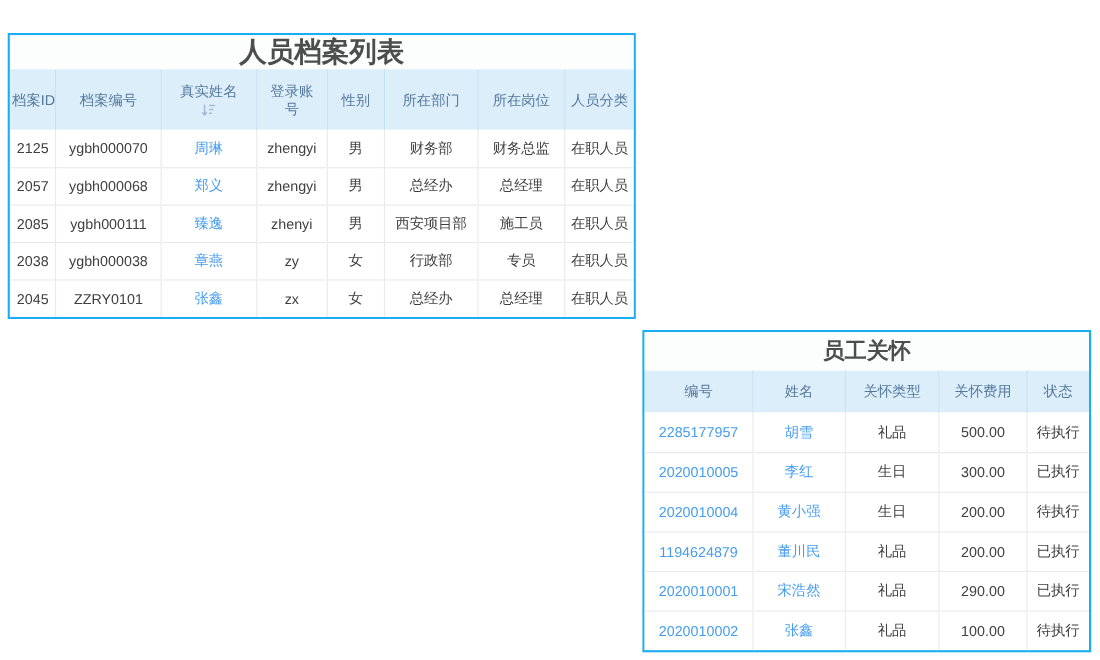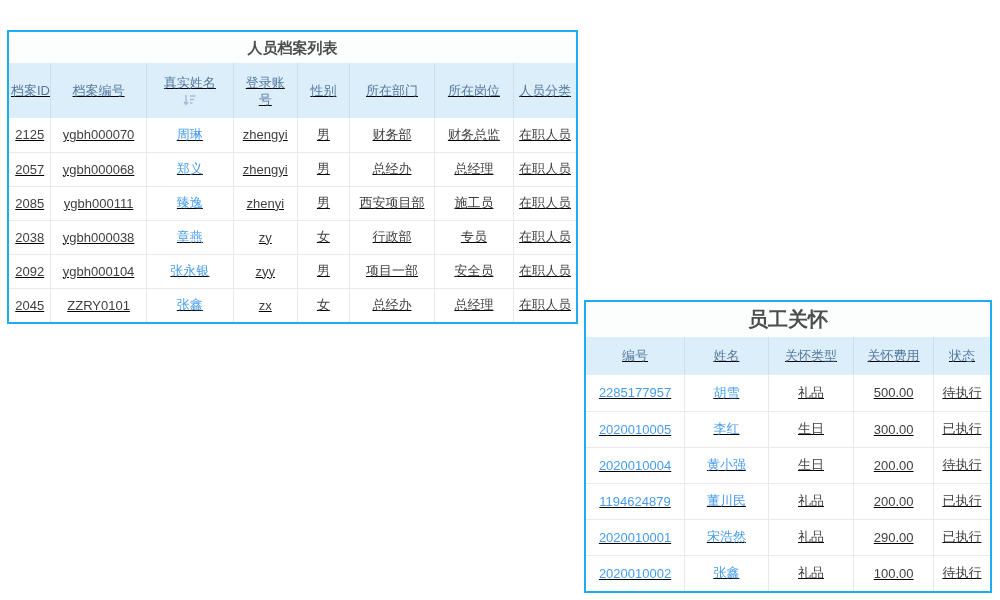--- a/index.html
+++ b/index.html
@@ -13,23 +13,23 @@
     --grid-line:#e9e9e9;
     --title-bg:#fcfefe;
   }
   *{margin:0;padding:0;box-sizing:border-box;}
   html,body{width:1000px;height:600px;background:#fff;font-family:"Liberation Sans",sans-serif;overflow:hidden;}
   .stage{position:relative;width:1000px;height:600px;background:#fff;}
   .card{position:absolute;border:2px solid var(--accent-border);background:#fff;}
   .card-personnel{left:7px;top:30px;width:571px;}
   .card-care{left:584px;top:300px;width:408px;}
   .card-title{width:100%;text-align:center;font-weight:bold;color:var(--title-color);background:var(--title-bg);}
-  .card-personnel .card-title{height:31px;line-height:31px;font-size:15px;}
+  .card-personnel .card-title{height:31px;line-height:31px;font-size:25px;}
   .card-care .card-title{height:35px;line-height:35px;font-size:20px;}
-  table.grid{width:100%;border-collapse:collapse;table-layout:fixed;text-decoration:underline;}
+  table.grid{width:100%;border-collapse:collapse;table-layout:fixed;}
   table.grid th{
     background:var(--header-bg);color:var(--header-text);font-weight:400;font-size:13px;
     text-align:center;vertical-align:middle;padding:4px 2px;
     border-left:1px solid var(--header-divider);white-space:nowrap;
   }
   table.grid th:first-child{border-left:none;}
   table.grid th.wrap{white-space:normal;padding:0 10px;word-break:break-all;line-height:17px;}
   .card-personnel th{height:55px;}
   .card-care th{height:38px;}
   table.grid td{
@@ -123,30 +123,20 @@
           <td>2038</td>
           <td>ygbh000038</td>
           <td><a class="link">章燕</a></td>
           <td>zy</td>
           <td>女</td>
           <td>行政部</td>
           <td>专员</td>
           <td>在职人员</td>
         </tr>
         <tr>
-          <td>2092</td>
-          <td>ygbh000104</td>
-          <td><a class="link">张永银</a></td>
-          <td>zyy</td>
-          <td>男</td>
-          <td>项目一部</td>
-          <td>安全员</td>
-          <td>在职人员</td>
-        </tr>
-        <tr>
           <td>2045</td>
           <td>ZZRY0101</td>
           <td><a class="link">张鑫</a></td>
           <td>zx</td>
           <td>女</td>
           <td>总经办</td>
           <td>总经理</td>
           <td>在职人员</td>
         </tr>
       </tbody>

